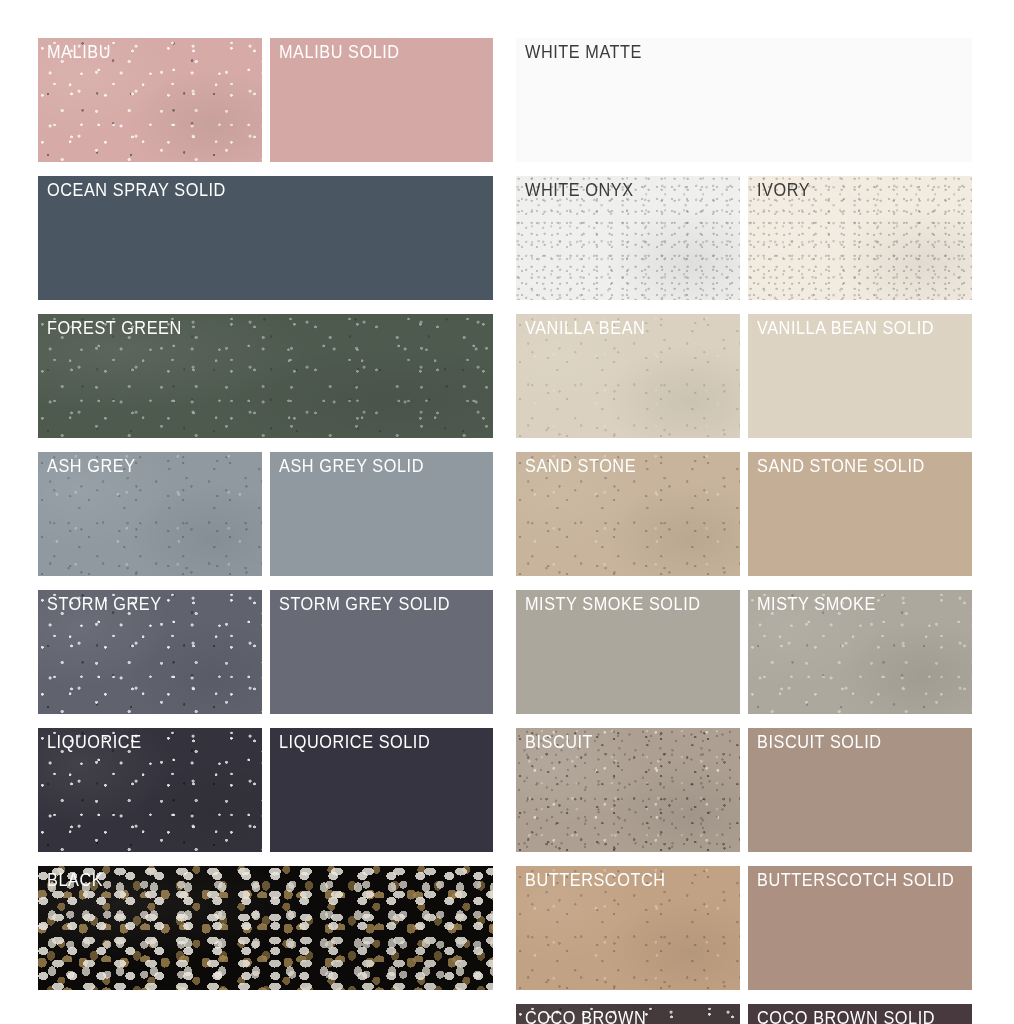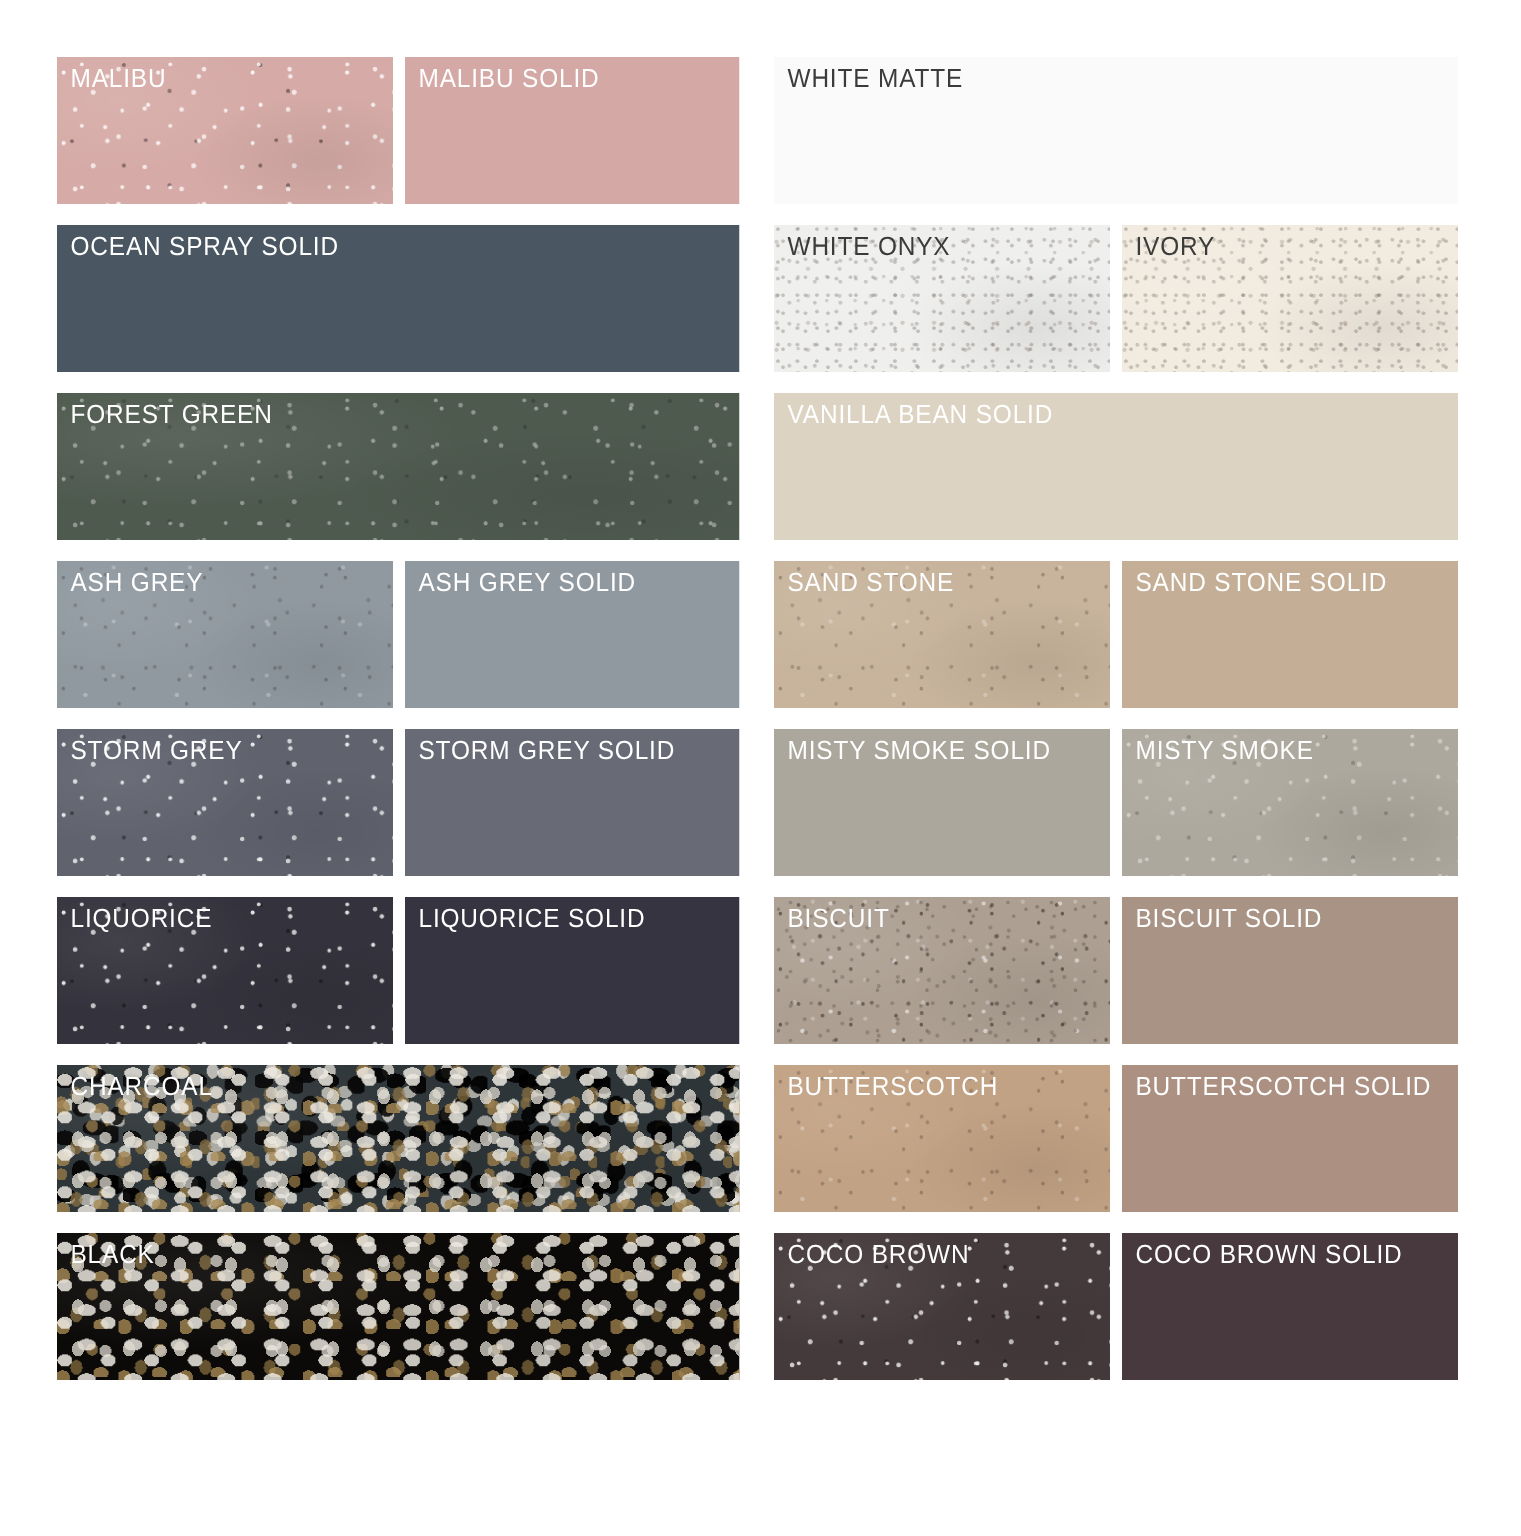--- a/index.html
+++ b/index.html
@@ -26,21 +26,21 @@
   .column {
     position: absolute;
     top: 38px;
   }
   #col-left  { left: 38px;  width: 455px; }
   #col-right { left: 516px; width: 456px; }
 
   .swatch-row {
     position: relative;
     width: 100%;
-    height: 98px;
+    height: 124px;
     margin-bottom: 14px;
     display: flex;
     gap: 8px;
   }
 
   .swatch {
     position: relative;
     height: 100%;
     overflow: hidden;
     flex: 1 1 0;
@@ -247,29 +247,20 @@
         <div class="tex tex-fine tex-dense"></div>
         <div class="mottle"></div>
         <div class="swatch-label lbl-light">LIQUORICE</div>
       </div>
       <div class="swatch">
         <div class="fill" style="background:#353440"></div>
         <div class="swatch-label lbl-light">LIQUORICE SOLID</div>
       </div>
     </div>
 
-    <div class="swatch-row">
-      <div class="swatch full">
-        <div class="fill" style="background:#2E3538"></div>
-        <div class="tex tex-aggregate"></div>
-        <div class="tex tex-aggregate2"></div>
-        <div class="mottle"></div>
-        <div class="swatch-label lbl-light">CHARCOAL</div>
-      </div>
-    </div>
 
     <div class="swatch-row">
       <div class="swatch full">
         <div class="fill" style="background:#0B0A08"></div>
         <div class="tex tex-aggregate2"></div>
         <div class="mottle"></div>
         <div class="swatch-label lbl-light">BLACK</div>
       </div>
     </div>
 
@@ -294,20 +285,26 @@
       <div class="swatch">
         <div class="fill" style="background:#F2EBE0"></div>
         <div class="tex tex-granite"></div>
         <div class="mottle"></div>
         <div class="swatch-label lbl-dark">IVORY</div>
       </div>
     </div>
 
     <div class="swatch-row">
       <div class="swatch">
+        <div class="fill" style="background:#DAD1C0"></div>
+        <div class="tex tex-pepper tex-vsparse"></div>
+        <div class="mottle"></div>
+        <div class="swatch-label lbl-light">VANILLA BEAN</div>
+      </div>
+      <div class="swatch">
         <div class="fill" style="background:#DCD3C2"></div>
         <div class="swatch-label lbl-light">VANILLA BEAN SOLID</div>
       </div>
     </div>
 
     <div class="swatch-row">
       <div class="swatch">
         <div class="fill" style="background:#C8B49C"></div>
         <div class="tex tex-pepper tex-sparse"></div>
         <div class="mottle"></div>

